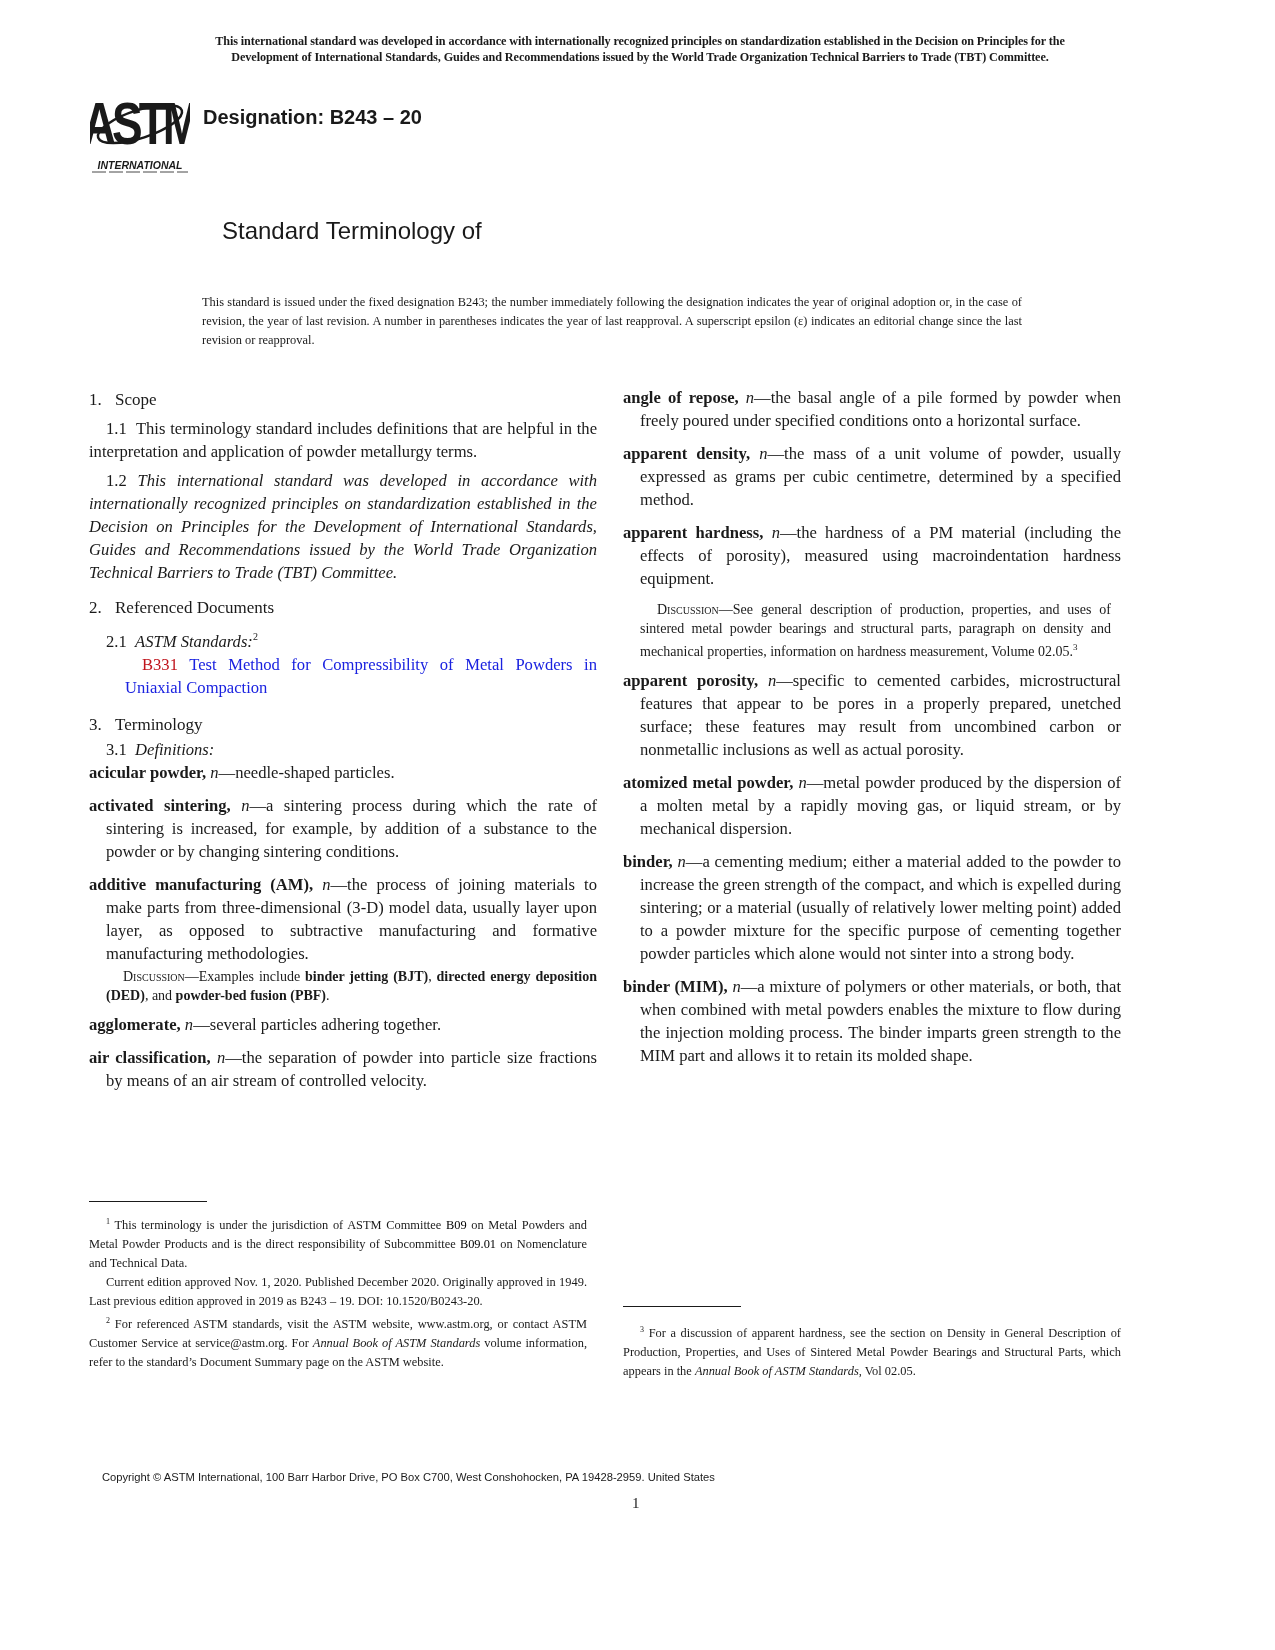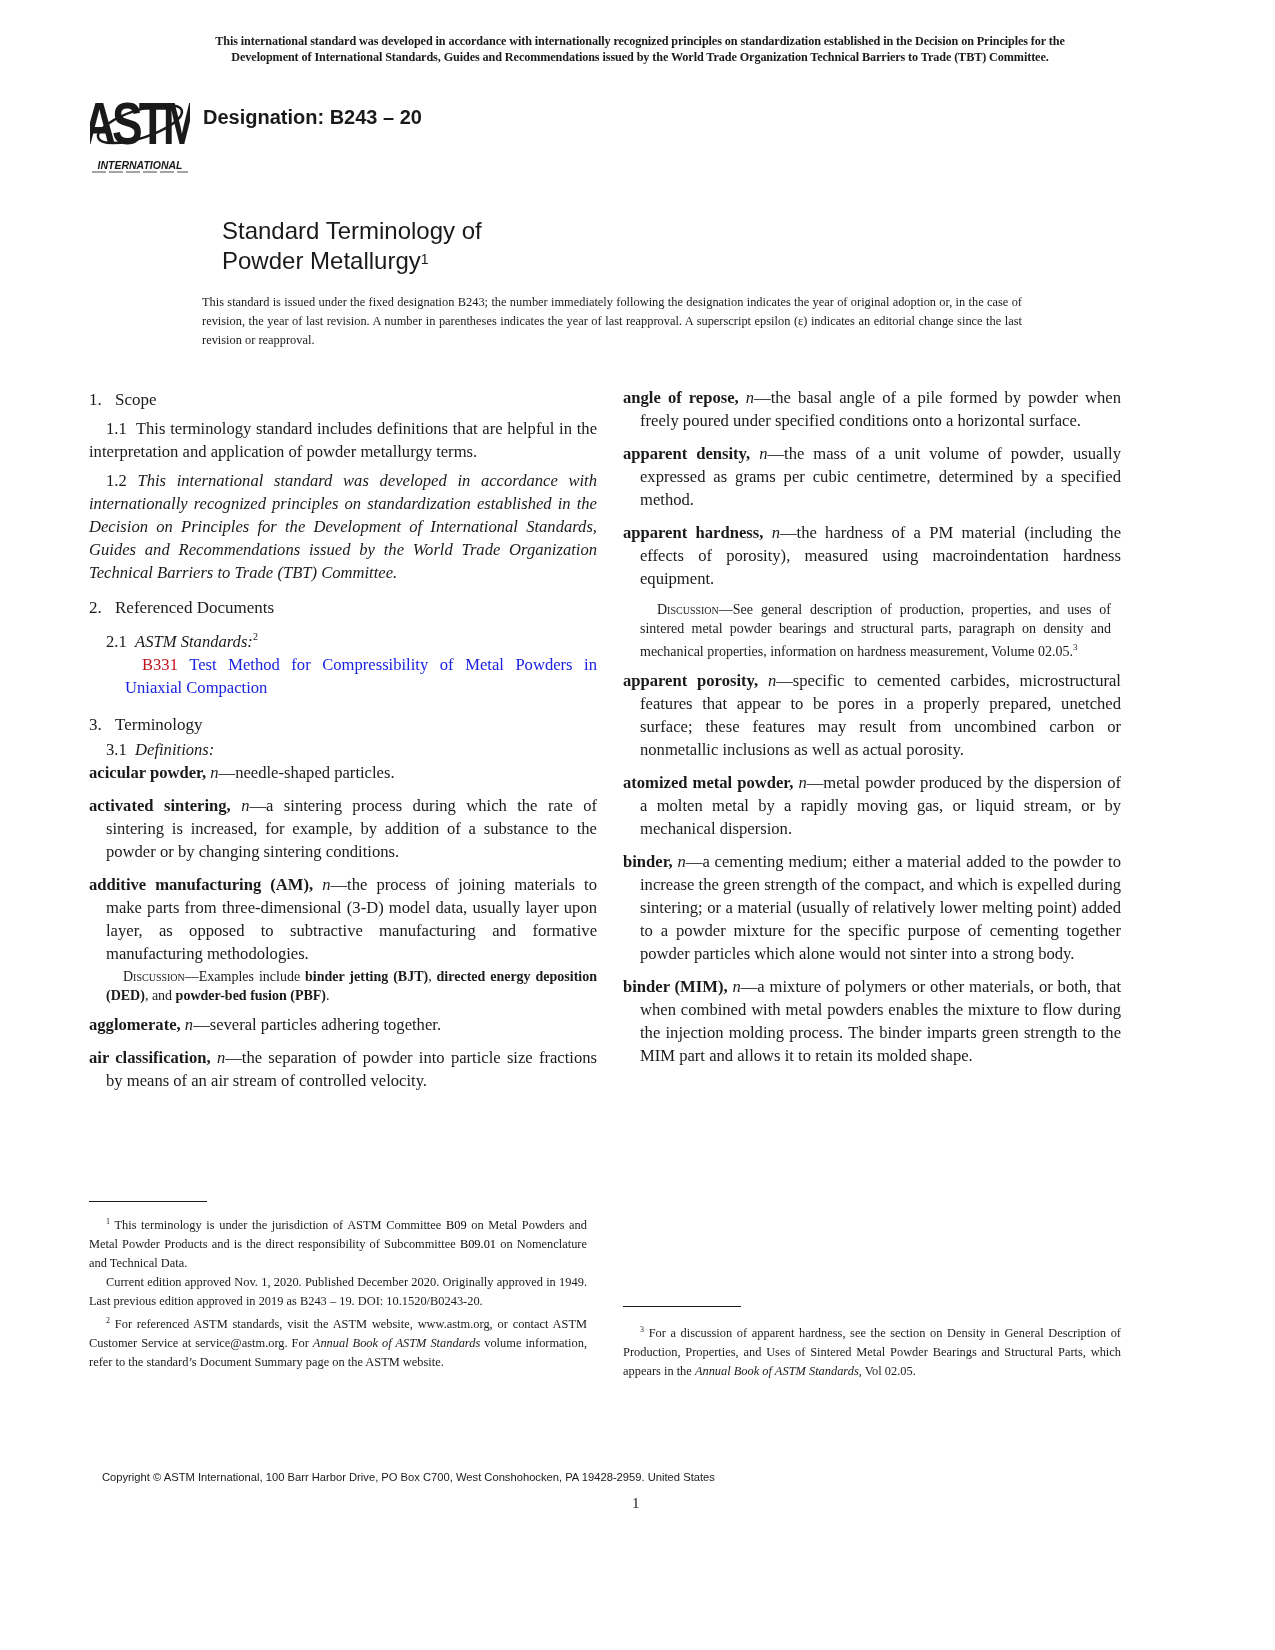--- a/index.html
+++ b/index.html
@@ -58,21 +58,20 @@
     <text x="50" y="60" text-anchor="middle" font-family="Liberation Sans, sans-serif" font-weight="bold" font-size="46" fill="#1a1a1a" transform="scale(1,1.3) translate(0,-14)" letter-spacing="-4">ASTM</text>
     <text x="50" y="85" text-anchor="middle" font-family="Liberation Sans, sans-serif" font-style="italic" font-weight="bold" font-size="10.5" fill="#1a1a1a">INTERNATIONAL</text>
     <line x1="2" y1="88" x2="98" y2="88" stroke="#1a1a1a" stroke-width="0.8" stroke-dasharray="14,3"></line>
   </svg>
 </div>
 
 <div class="designation">Designation: B243 – 20</div>
 
 <div class="title">
   <div>Standard Terminology of</div>
-  <div><span>Powder Metallurgy</span><sup>1</sup></div>
 </div>
 
 <div class="issue-note">This standard is issued under the fixed designation B243; the number immediately following the designation indicates the year of original adoption or, in the case of revision, the year of last revision. A number in parentheses indicates the year of last reapproval. A superscript epsilon (ε) indicates an editorial change since the last revision or reapproval.</div>
 
 <div class="col col-left">
   <div class="sec-head">
     <span class="num">1.</span><span>Scope</span>
   </div>
   <p class="para">
     <span>1.1</span>&nbsp; <span>This terminology standard includes definitions that are helpful in the interpretation and application of powder metallurgy terms.</span>

